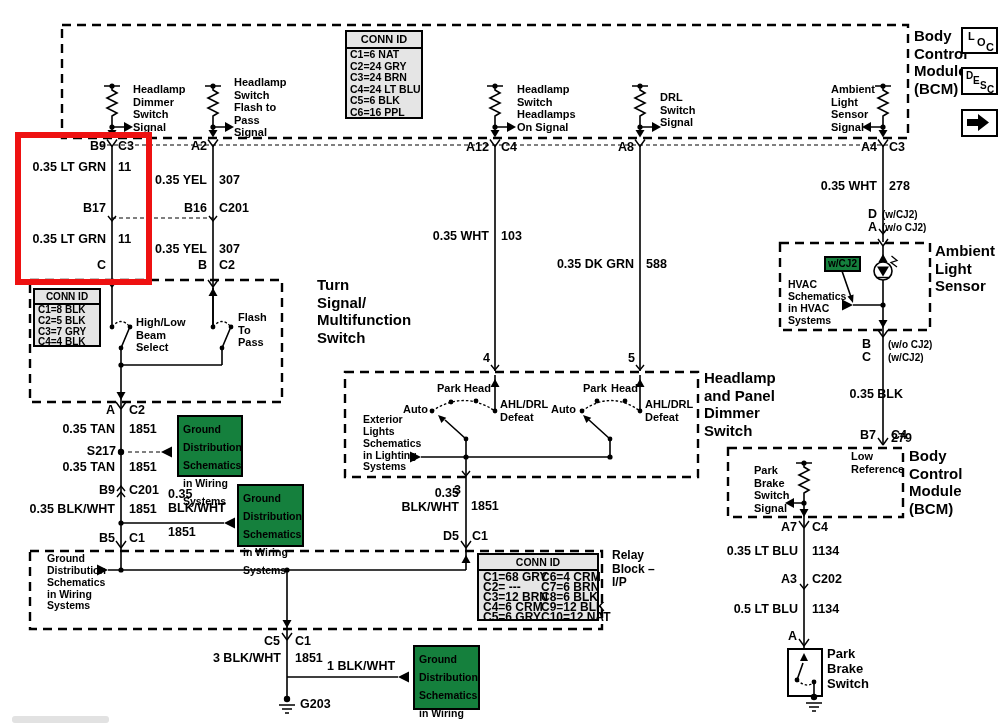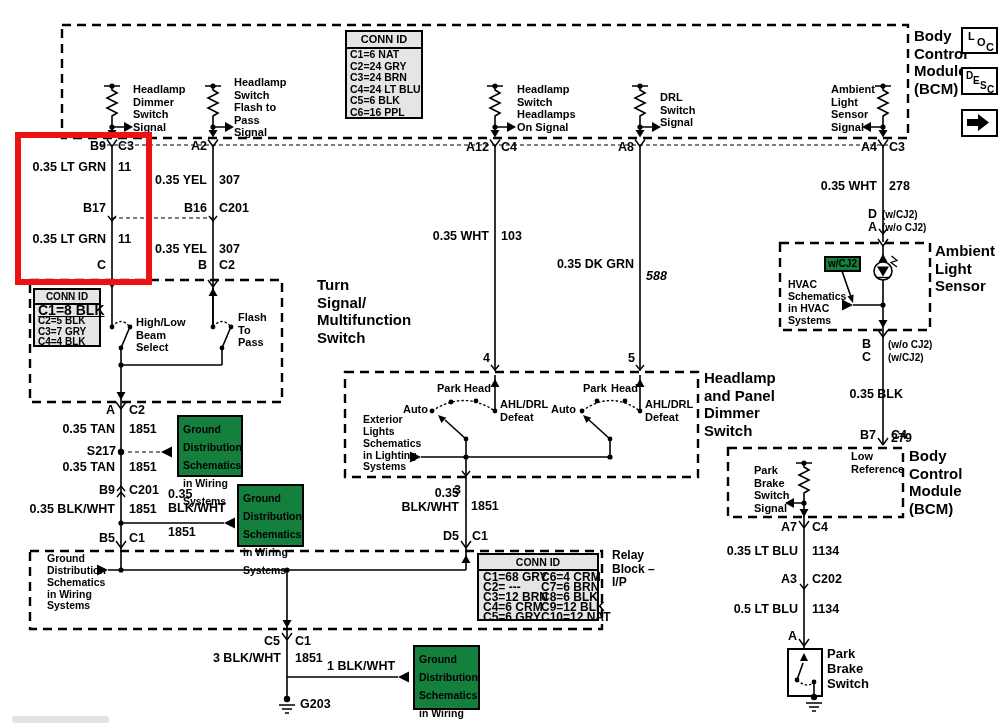--- a/index.html
+++ b/index.html
@@ -188,21 +188,21 @@
   <div class="crow">C1=6 NAT</div>
   <div class="crow">C2=24 GRY</div>
   <div class="crow">C3=24 BRN</div>
   <div class="crow">C4=24 LT BLU</div>
   <div class="crow">C5=6 BLK</div>
   <div class="crow">C6=16 PPL</div>
 </div>
 
 <div class="cbox" style="left:33px;top:288px;width:68px;height:59px;">
   <div class="ctitle" style="font-size:10px;line-height:13px;height:13px;">CONN ID</div>
-  <div class="crow" style="font-size:14px;line-height:10.8px;text-decoration:underline;">C1=8 BLK</div>
+  <div class="crow" style="font-size:10px;line-height:10.8px;">C1=8 BLK</div>
   <div class="crow" style="font-size:10px;line-height:10.8px;">C2=5 BLK</div>
   <div class="crow" style="font-size:10px;line-height:10.8px;">C3=7 GRY</div>
   <div class="crow" style="font-size:10px;line-height:10.8px;">C4=4 BLK</div>
 </div>
 
 <div class="cbox" style="left:477px;top:553px;width:122px;height:68px;">
   <div class="ctitle" style="font-size:10.5px;line-height:14px;height:14px;">CONN ID</div>
   <div style="position:absolute;left:4px;top:17px;">
     <div class="crow10">C1=68 GRY</div>
     <div class="crow10">C2= ---</div>
@@ -288,21 +288,21 @@
 <div class="lbl" style="left:219px;top:258px;">C2</div>
 
 <div class="lbl ra" style="left:455px;top:140px;width:34px;">A12</div>
 <div class="lbl" style="left:501px;top:140px;">C4</div>
 <div class="lbl ra" style="left:417px;top:229px;width:72px;">0.35 WHT</div>
 <div class="lbl" style="left:501px;top:229px;">103</div>
 <div class="lbl ra" style="left:476px;top:351px;width:14px;">4</div>
 
 <div class="lbl ra" style="left:602px;top:140px;width:32px;">A8</div>
 <div class="lbl ra" style="left:540px;top:257px;width:94px;">0.35 DK GRN</div>
-<div class="lbl" style="left:646px;top:269px;font-style:italic;">588</div>
+<div class="lbl" style="left:646px;top:257px;">588</div>
 <div class="lbl ra" style="left:621px;top:351px;width:14px;">5</div>
 
 <div class="lbl ra" style="left:845px;top:140px;width:32px;">A4</div>
 <div class="lbl" style="left:889px;top:140px;">C3</div>
 <div class="lbl ra" style="left:805px;top:179px;width:72px;">0.35 WHT</div>
 <div class="lbl" style="left:889px;top:179px;">278</div>
 <div class="lbl ra" style="left:855px;top:207px;width:22px;">D</div>
 <div class="lbl xs" style="left:882px;top:209px;">(w/CJ2)</div>
 <div class="lbl ra" style="left:855px;top:220px;width:22px;">A</div>
 <div class="lbl xs" style="left:882px;top:222px;">(w/o CJ2)</div>

